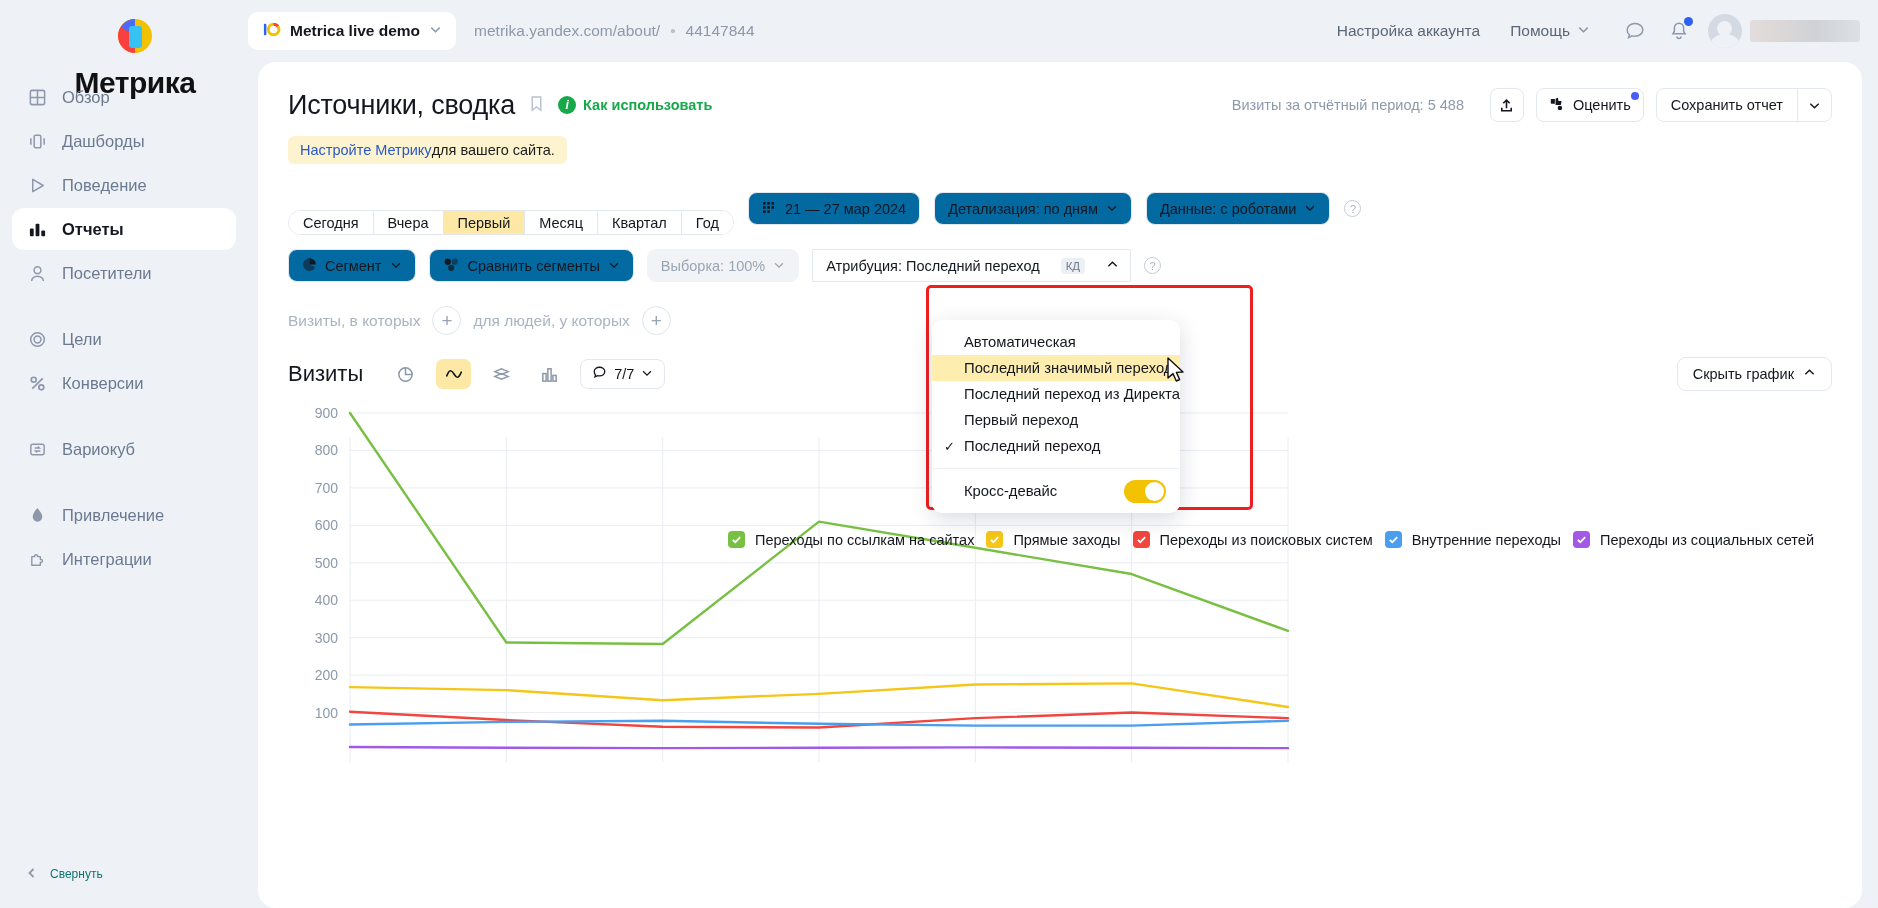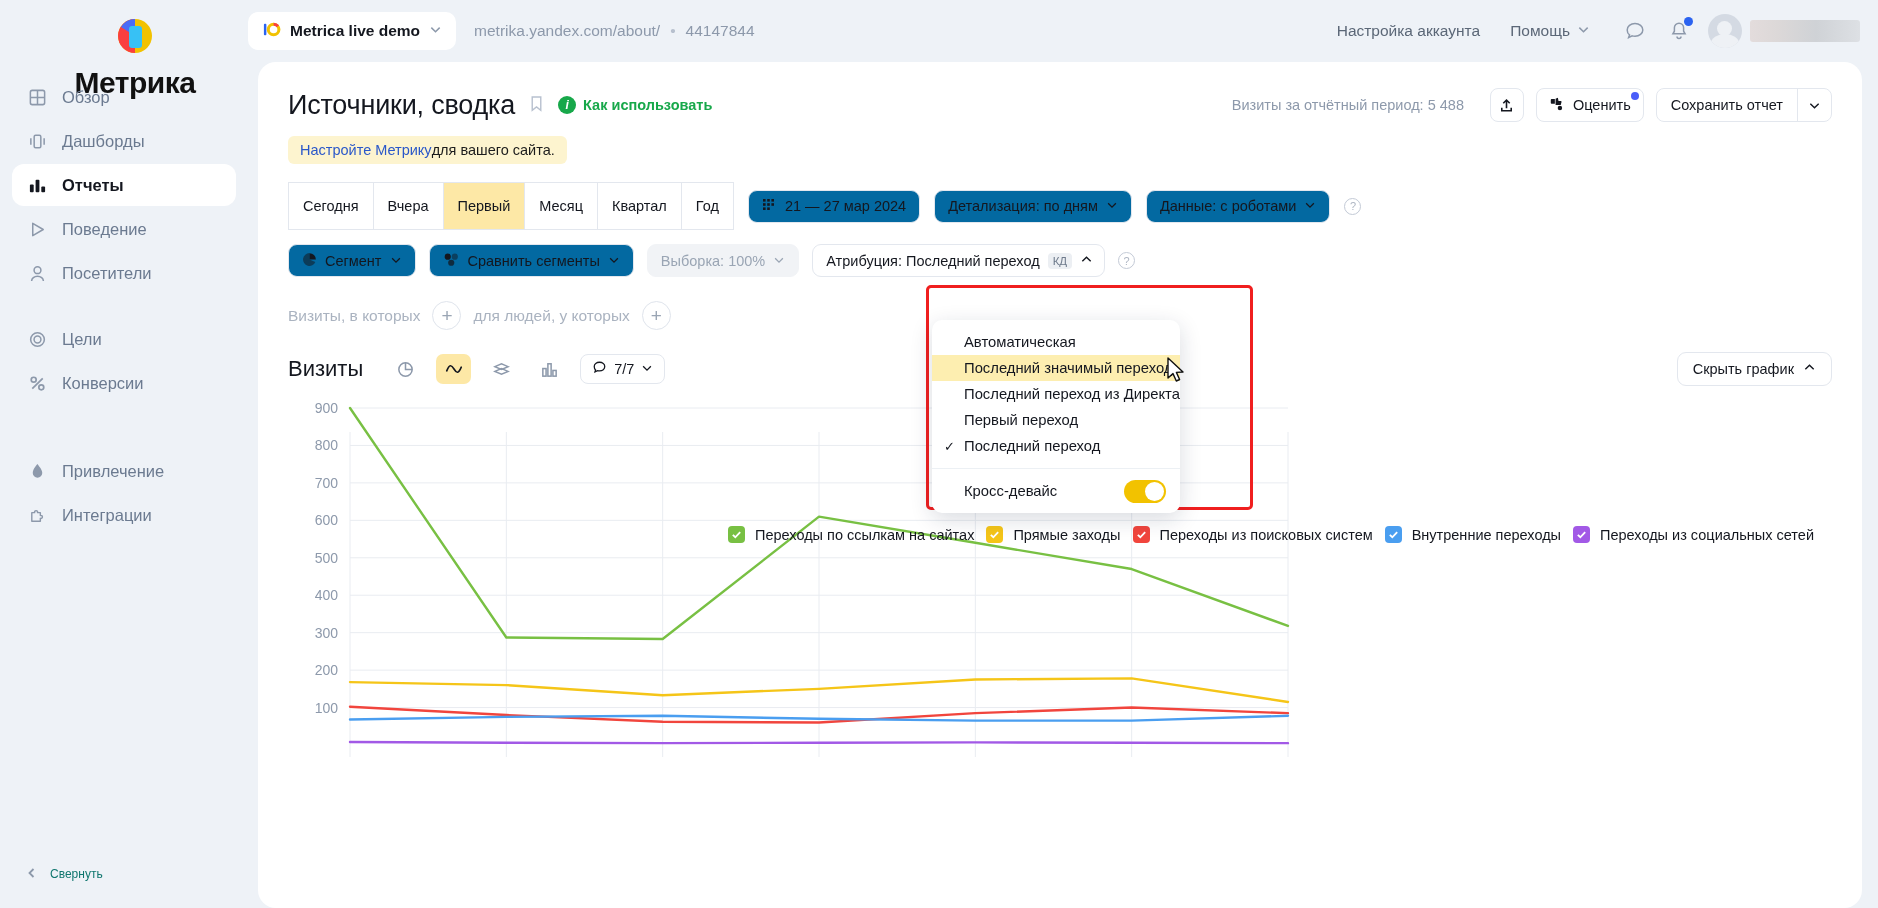--- a/index.html
+++ b/index.html
@@ -82,21 +82,21 @@
   .split-btn { display: flex; height: 34px; border: 1px solid #e3e7ee; border-radius: 8px; overflow: hidden; justify-content: center; }
   .split-btn .lbl { display: flex; align-items: center; padding: 0 14px; font-size: 14.5px; color: #14171f; cursor: pointer; }
   .split-btn .arw { display: flex; align-items: center; justify-content: center; width: 34px; border-left: 1px solid #e3e7ee; cursor: pointer; }
 
   .notice { margin-top: 14px; background: #fdf4cf; border-radius: 6px; display: inline-flex;
     align-items: center; height: 28px; padding: 0 12px; font-size: 14.5px; color: #1c1c1c; }
   .notice a { color: #2a57c9; text-decoration: none; cursor: pointer; }
 
   
   .toolbar { margin-top: 18px; display: flex; align-items: center; gap: 14px; }
-  .seg-group { display: flex; border: 1px solid #e3e7ee; border-radius: 0; overflow: hidden; height: 48px; }
+  .seg-group { display: flex; border: 1px solid #e3e7ee; border-radius: 13px; overflow: hidden; height: 25px; margin-top: 28px; }
   .seg { display: flex; align-items: center; padding: 0 14px; font-size: 14.5px; color: #14171f;
     border-right: 1px solid #e3e7ee; cursor: pointer; background: #fff; }
   .seg:last-child { border-right: none; }
   .seg.active { background: #fde8a6; }
   .tb-btn { display: flex; align-items: center; gap: 8px; height: 33px; padding: 0 13px;
     border: 1px solid #e3e7ee; border-radius: 9px; background: #0369a1; font-size: 14.5px; color: #14171f; cursor: pointer; }
   .tb-btn.muted { background: #f1f3f6; border-color: #f1f3f6; color: #9aa5b4; }
   .q-mark { width: 17px; height: 17px; border-radius: 50%; border: 1.4px solid #c3cad6; color: #aeb6c3;
     font-size: 11px; display: flex; align-items: center; justify-content: center; cursor: pointer; }
 
@@ -119,22 +119,22 @@
   
   .chart-area { position: relative; margin-top: 14px; height: 360px; }
   .legend { position: absolute; right: 18px; top: 126px; display: flex; gap: 12px; }
   .legend-item { display: flex; align-items: center; gap: 10px; font-size: 14.5px; color: #14171f; cursor: pointer; }
   .lg-box { width: 17px; height: 17px; border-radius: 4px; display: flex; align-items: center; justify-content: center; }
   .lg-box svg { display: block; }
   .red-outline {
     position: absolute; left: 668px; top: 223px; width: 327px; height: 225px;
     border: 3px solid #f01f1f; border-radius: 5px; z-index: 40; pointer-events: none;
   }
-  .attr-btn { display: flex; align-items: center; gap: 8px; height: 33px; padding: 0 11px 0 13px;
-    border: 1px solid #e3e7ee; border-radius: 9px; background: #fff; font-size: 14.5px; color: #14171f; cursor: pointer; }
+  .attr-btn { display: flex; align-items: center; gap: 21px; height: 33px; padding: 0 11px 0 13px;
+    border: 1px solid #e3e7ee; border-radius: 1px; background: #fff; font-size: 14.5px; color: #14171f; cursor: pointer; }
   .kd-badge { background: #eceff3; border-radius: 4px; font-size: 11.5px; color: #6f7b8c; padding: 2px 5px; font-weight: 400; }
   .dropdown {
     position: absolute; left: 674px; top: 258px; width: 248px;
     background: #fff; border-radius: 10px; z-index: 45;
     box-shadow: 0 6px 22px rgba(20,30,60,0.16); padding: 9px 0 0 0;
   }
   .dd-item { height: 26px; display: flex; align-items: center; font-size: 14.8px; color: #14171f;
     padding-left: 32px; position: relative; cursor: pointer; }
   .dd-item.hl { background: #fdeeb0; }
   .dd-check { position: absolute; left: 12px; font-size: 13px; color: #14171f; }
@@ -176,40 +176,40 @@
       <div class="nav-item">
         <span class="ico">
             <svg width="19" height="19" viewBox="0 0 20 20" fill="none" stroke="#8d99ab" stroke-width="1.6">
               <rect x="6.5" y="3.5" width="7" height="13" rx="1.5"></rect>
               <line x1="3" y1="6.5" x2="3" y2="13.5"></line>
               <line x1="17" y1="6.5" x2="17" y2="13.5"></line>
             </svg>
           </span>
         <span>Дашборды</span>
       </div>
+      <div class="nav-item">
+        <span class="ico">
+            <svg width="19" height="19" viewBox="0 0 20 20" fill="none" stroke="#8d99ab" stroke-width="1.6" stroke-linejoin="round">
+              <path d="M5 3.5 L16 10 L5 16.5 Z"></path>
+            </svg>
+          </span>
+        <span>Поведение</span>
+      </div>
       <div class="nav-item active">
         <span class="ico">
             <svg width="19" height="19" viewBox="0 0 20 20" fill="#14171f">
               <rect x="2" y="9" width="4" height="8" rx="1"></rect>
               <rect x="8" y="4" width="4" height="13" rx="1"></rect>
               <rect x="14" y="11" width="4" height="6" rx="1"></rect>
             </svg>
           </span>
         <span>Отчеты</span>
       </div>
       <div class="nav-item">
         <span class="ico">
-            <svg width="19" height="19" viewBox="0 0 20 20" fill="none" stroke="#8d99ab" stroke-width="1.6" stroke-linejoin="round">
-              <path d="M5 3.5 L16 10 L5 16.5 Z"></path>
-            </svg>
-          </span>
-        <span>Поведение</span>
-      </div>
-      <div class="nav-item">
-        <span class="ico">
             <svg width="19" height="19" viewBox="0 0 20 20" fill="none" stroke="#8d99ab" stroke-width="1.6">
               <circle cx="10" cy="6.5" r="3.6"></circle>
               <path d="M3.8 18 a6.2 5.2 0 0 1 12.4 0"></path>
             </svg>
           </span>
         <span>Посетители</span>
       </div>
 
       <div class="nav-gap"></div>
 
@@ -228,20 +228,29 @@
               <circle cx="6" cy="6" r="2.6"></circle>
               <circle cx="14" cy="14" r="2.6"></circle>
               <line x1="15.5" y1="4.5" x2="4.5" y2="15.5"></line>
             </svg>
           </span>
         <span>Конверсии</span>
       </div>
 
       <div class="nav-gap"></div>
 
+      <div class="nav-item">
+        <span class="ico">
+            <svg width="19" height="19" viewBox="0 0 20 20" fill="none" stroke="#8d99ab" stroke-width="1.5">
+              <rect x="3" y="4.5" width="14" height="11" rx="2"></rect>
+              <path d="M7 8.5 h5 l-1.6 -1.6 M13 11.5 h-5 l1.6 1.6"></path>
+            </svg>
+          </span>
+        <span>Вариокуб</span>
+      </div>
 
       <div class="nav-gap"></div>
 
       <div class="nav-item">
         <span class="ico">
             <svg width="19" height="19" viewBox="0 0 20 20" fill="#8d99ab">
               <path d="M10 2 C10 2 5 7 5 11.5 A5 5 0 0 0 15 11.5 C15 7.8 12.5 6 10 2 Z"></path>
             </svg>
           </span>
         <span>Привлечение</span>

